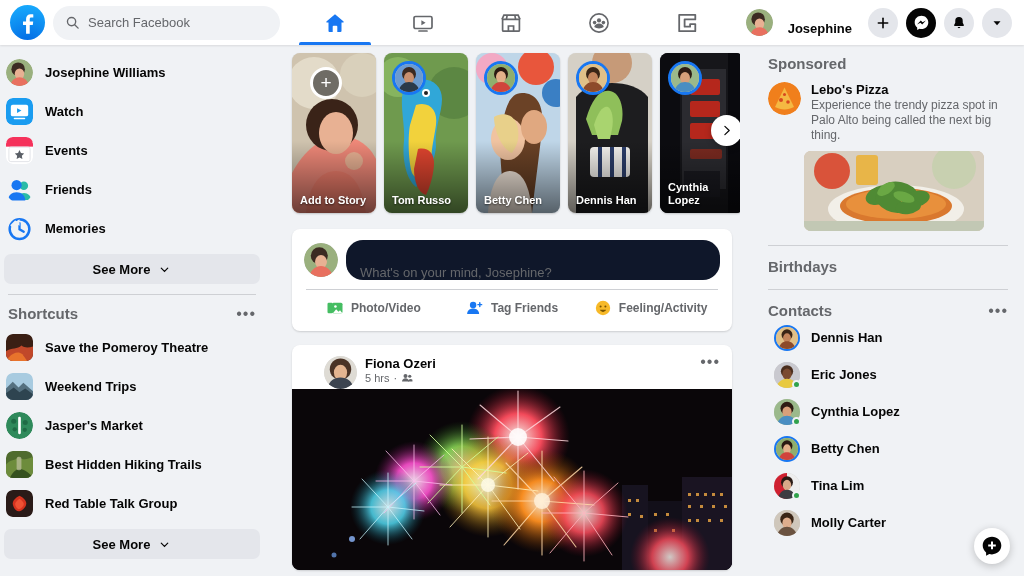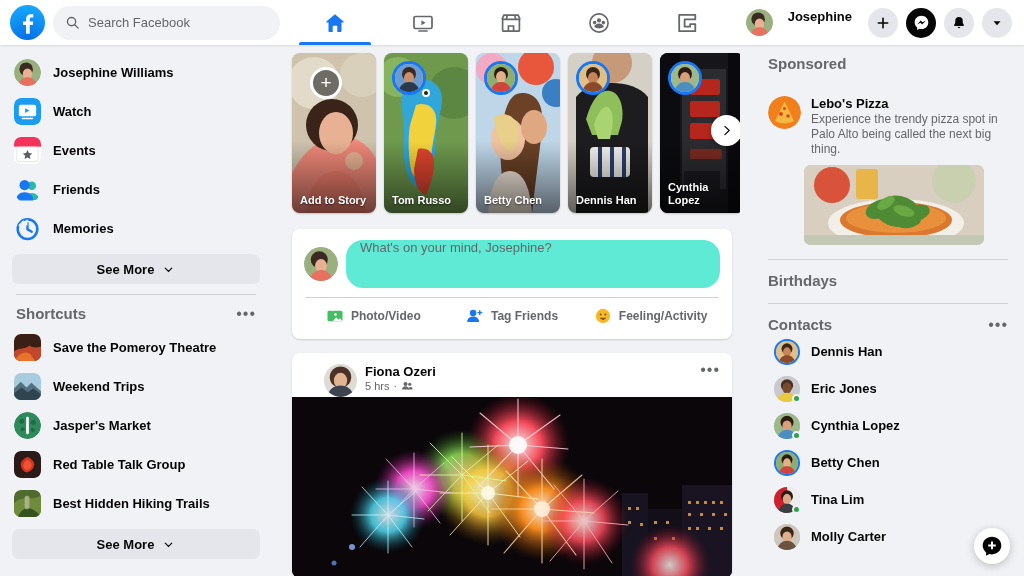--- a/index.html
+++ b/index.html
@@ -35,33 +35,33 @@
   .nav-item {
     width: 88px; height: 45px; display: flex; align-items: center; justify-content: center;
     position: relative; cursor: pointer;
   }
   .nav-item.active::after {
     content: ""; position: absolute; left: 8px; right: 8px; bottom: 0; height: 3px;
     background: #1877f2; border-radius: 2px 2px 0 0;
   }
 
   .hdr-right { display: flex; align-items: center; gap: 8px; padding-right: 12px; }
-  .profile-chip { display: flex; align-items: flex-start; gap: 15px; padding: 3px 8px 3px 3px; border-radius: 16px; cursor: pointer; }
+  .profile-chip { display: flex; align-items: flex-end; gap: 15px; padding: 3px 8px 3px 3px; border-radius: 16px; cursor: pointer; }
   .profile-chip .nm { font-size: 13px; font-weight: bold; }
   .avatar { border-radius: 50%; overflow: hidden; flex: 0 0 auto; position: relative; background:#ddd; }
   .circ-btn {
     width: 30px; height: 30px; border-radius: 50%; background: #e4e6eb;
     display: flex; align-items: center; justify-content: center; cursor: pointer; flex: 0 0 auto;
   }
   .circ-btn.dark { background: #050505; }
 
   
   .left-rail {
     position: absolute; top: 45px; left: 0; width: 272px; height: 531px;
-    padding: 8px 8px 0 8px; overflow: hidden;
+    padding: 8px 8px 0 0; overflow: hidden;
   }
   .rail-row {
     display: flex; align-items: center; gap: 12px; height: 39px;
     padding: 0 6px; border-radius: 8px; cursor: pointer;
   }
   .rail-row .lbl { font-size: 13px; font-weight: bold; color: #050505; white-space: nowrap; }
   .rail-ico { width: 27px; height: 27px; flex: 0 0 auto; border-radius: 50%; overflow: hidden; }
   .rail-ico.sq { border-radius: 7px; }
   .see-more {
     height: 30px; margin: 6px 4px 0 4px; border-radius: 7px; background: #e4e6eb;
@@ -101,42 +101,42 @@
   .story-next {
     position: absolute; right: -10px; top: 62px; width: 31px; height: 31px; border-radius: 50%;
     background: #fff; box-shadow: 0 2px 6px rgba(0,0,0,.25);
     display: flex; align-items: center; justify-content: center; cursor: pointer; z-index: 5;
   }
 
   .card { background: #fff; border-radius: 8px; box-shadow: 0 1px 2px rgba(0,0,0,.15); width: 440px; }
   .composer { margin-top: 16px; padding: 11px 12px 6px 12px; }
   .comp-top { display: flex; align-items: center; gap: 8px; }
   .comp-input {
-    flex: 1; height: 48px; border-radius: 17px; background: #5eead4;
-    display: flex; align-items: flex-start; padding: 0 14px; cursor: text;
+    flex: 1; height: 40px; border-radius: 17px; background: #0f172a;
+    display: flex; align-items: flex-end; padding: 0 14px; cursor: text;
   }
   .comp-ph { font-size: 13px; color: #65676b; }
   .comp-sep { height: 1px; background: #ced0d4; margin: 9px 2px 0 2px; }
   .comp-acts { display: flex; height: 35px; }
   .comp-act { flex: 1; display: flex; align-items: center; justify-content: center; gap: 7px; border-radius: 7px; cursor: pointer; }
   .comp-act .ca-lbl { font-size: 12px; font-weight: bold; color: #65676b; }
 
   .post { margin-top: 14px; overflow: hidden; }
   .post-head { display: flex; align-items: flex-start; gap: 8px; padding: 11px 12px 0 12px; position: relative; margin-left: 20px; }
   .post-author { font-size: 13px; font-weight: bold; }
   .post-meta { font-size: 11px; color: #65676b; display: flex; align-items: center; gap: 4px; margin-top: 1px; }
   .post-dots { position: absolute; right: 12px; top: 12px; }
   .post-text { font-size: 14px; padding: 9px 12px 10px 12px; }
   .post-img { width: 440px; height: 181px; position: relative; overflow: hidden; background: #0a0610; }
 
   
   .right-rail { position: absolute; top: 45px; left: 756px; width: 268px; height: 531px; padding: 10px 16px 0 12px; overflow: hidden; }
   .rr-title { font-size: 15px; font-weight: bold; color: #65676b; }
   .rr-head { display: flex; align-items: center; justify-content: space-between; }
-  .ad { display: flex; gap: 10px; margin-top: 24px; }
+  .ad { display: flex; gap: 10px; margin-top: 10px; }
   .ad-logo { width: 33px; height: 33px; border-radius: 50%; flex: 0 0 auto; overflow: hidden; }
   .ad-ttl { font-size: 13px; font-weight: bold; }
   .ad-desc { font-size: 12px; color: #65676b; line-height: 15px; margin-top: 1px; }
   .ad-img { width: 180px; height: 80px; border-radius: 7px; margin: 8px 0 0 36px; overflow: hidden; position: relative; background:#cdbba6; }
   .rr-divider { height: 1px; background: #ced0d4; margin: 14px 0 12px 0; }
   .bday { display: flex; gap: 10px; margin-top: 10px; align-items: flex-start; }
   .bday-txt { font-size: 12px; color: #65676b; line-height: 15px; }
   .bday-txt b { color: #050505; }
   .contact-row { display: flex; align-items: center; gap: 11px; height: 37px; padding: 0 6px; border-radius: 8px; cursor: pointer; }
   .contact-row .cn { font-size: 13px; font-weight: bold; }
@@ -392,37 +392,37 @@
             <circle cx="20" cy="11" r="2.6" fill="#1f6b45"></circle>
             <circle cx="9" cy="18" r="2.2" fill="#1f6b45"></circle>
             <circle cx="19.5" cy="18.5" r="2.2" fill="#1f6b45"></circle>
           </svg>
       </div>
       <span class="lbl">Jasper's Market</span>
     </div>
     <div class="rail-row">
       <div class="rail-ico sq">
         <svg width="27" height="27" viewBox="0 0 28 28">
-            <rect width="28" height="28" rx="6" fill="#2a1b18"></rect>
-            <path d="M14 6c4 2 7 5 7 8s-3 7-7 8-7-5-7-8 3-6 7-8z" fill="#d6331f"></path>
-            <path d="M14 9c2.5 1.6 4.5 3.8 4.5 5.6S16.3 19 14 19.8 9.5 16.4 9.5 14.6 11.5 10.6 14 9z" fill="#ef5134"></path>
-          </svg>
-      </div>
-      <span class="lbl">Red Table Talk Group</span>
-    </div>
-    <div class="rail-row">
-      <div class="rail-ico sq">
-        <svg width="27" height="27" viewBox="0 0 28 28">
             <rect width="28" height="28" rx="6" fill="#4f6b2e"></rect>
             <path d="M0 14c5-6 9-3 13-8 4 4 9 3 15 0v22H0z" fill="#6d8c3c"></path>
             <path d="M4 28c3-7 7-10 12-9s9 5 12 9z" fill="#35521f"></path>
             <rect x="11" y="6" width="5" height="14" rx="2" fill="#d9d2c0" opacity=".55"></rect>
           </svg>
       </div>
       <span class="lbl">Best Hidden Hiking Trails</span>
+    </div>
+    <div class="rail-row">
+      <div class="rail-ico sq">
+        <svg width="27" height="27" viewBox="0 0 28 28">
+            <rect width="28" height="28" rx="6" fill="#2a1b18"></rect>
+            <path d="M14 6c4 2 7 5 7 8s-3 7-7 8-7-5-7-8 3-6 7-8z" fill="#d6331f"></path>
+            <path d="M14 9c2.5 1.6 4.5 3.8 4.5 5.6S16.3 19 14 19.8 9.5 16.4 9.5 14.6 11.5 10.6 14 9z" fill="#ef5134"></path>
+          </svg>
+      </div>
+      <span class="lbl">Red Table Talk Group</span>
     </div>
 
     <div class="see-more">
       <span class="sm-lbl">See More</span>
       <span>
         <svg width="13" height="13" viewBox="0 0 24 24" fill="none" stroke="#050505" stroke-width="2.2" stroke-linecap="round">
             <polyline points="6,9.5 12,15.5 18,9.5"></polyline>
           </svg>
       </span>
     </div>

